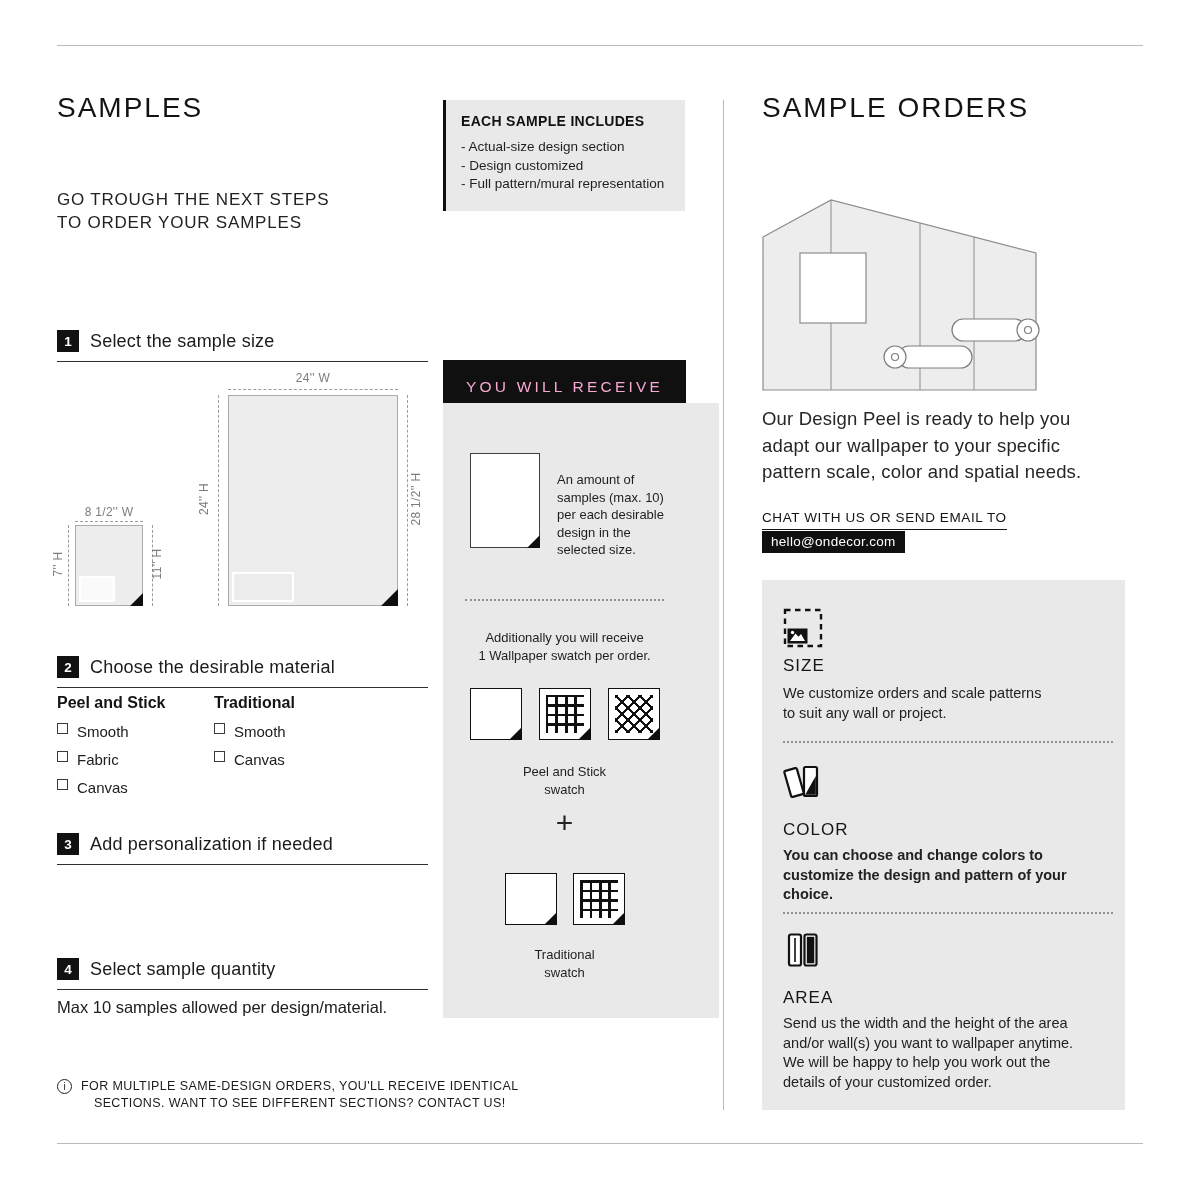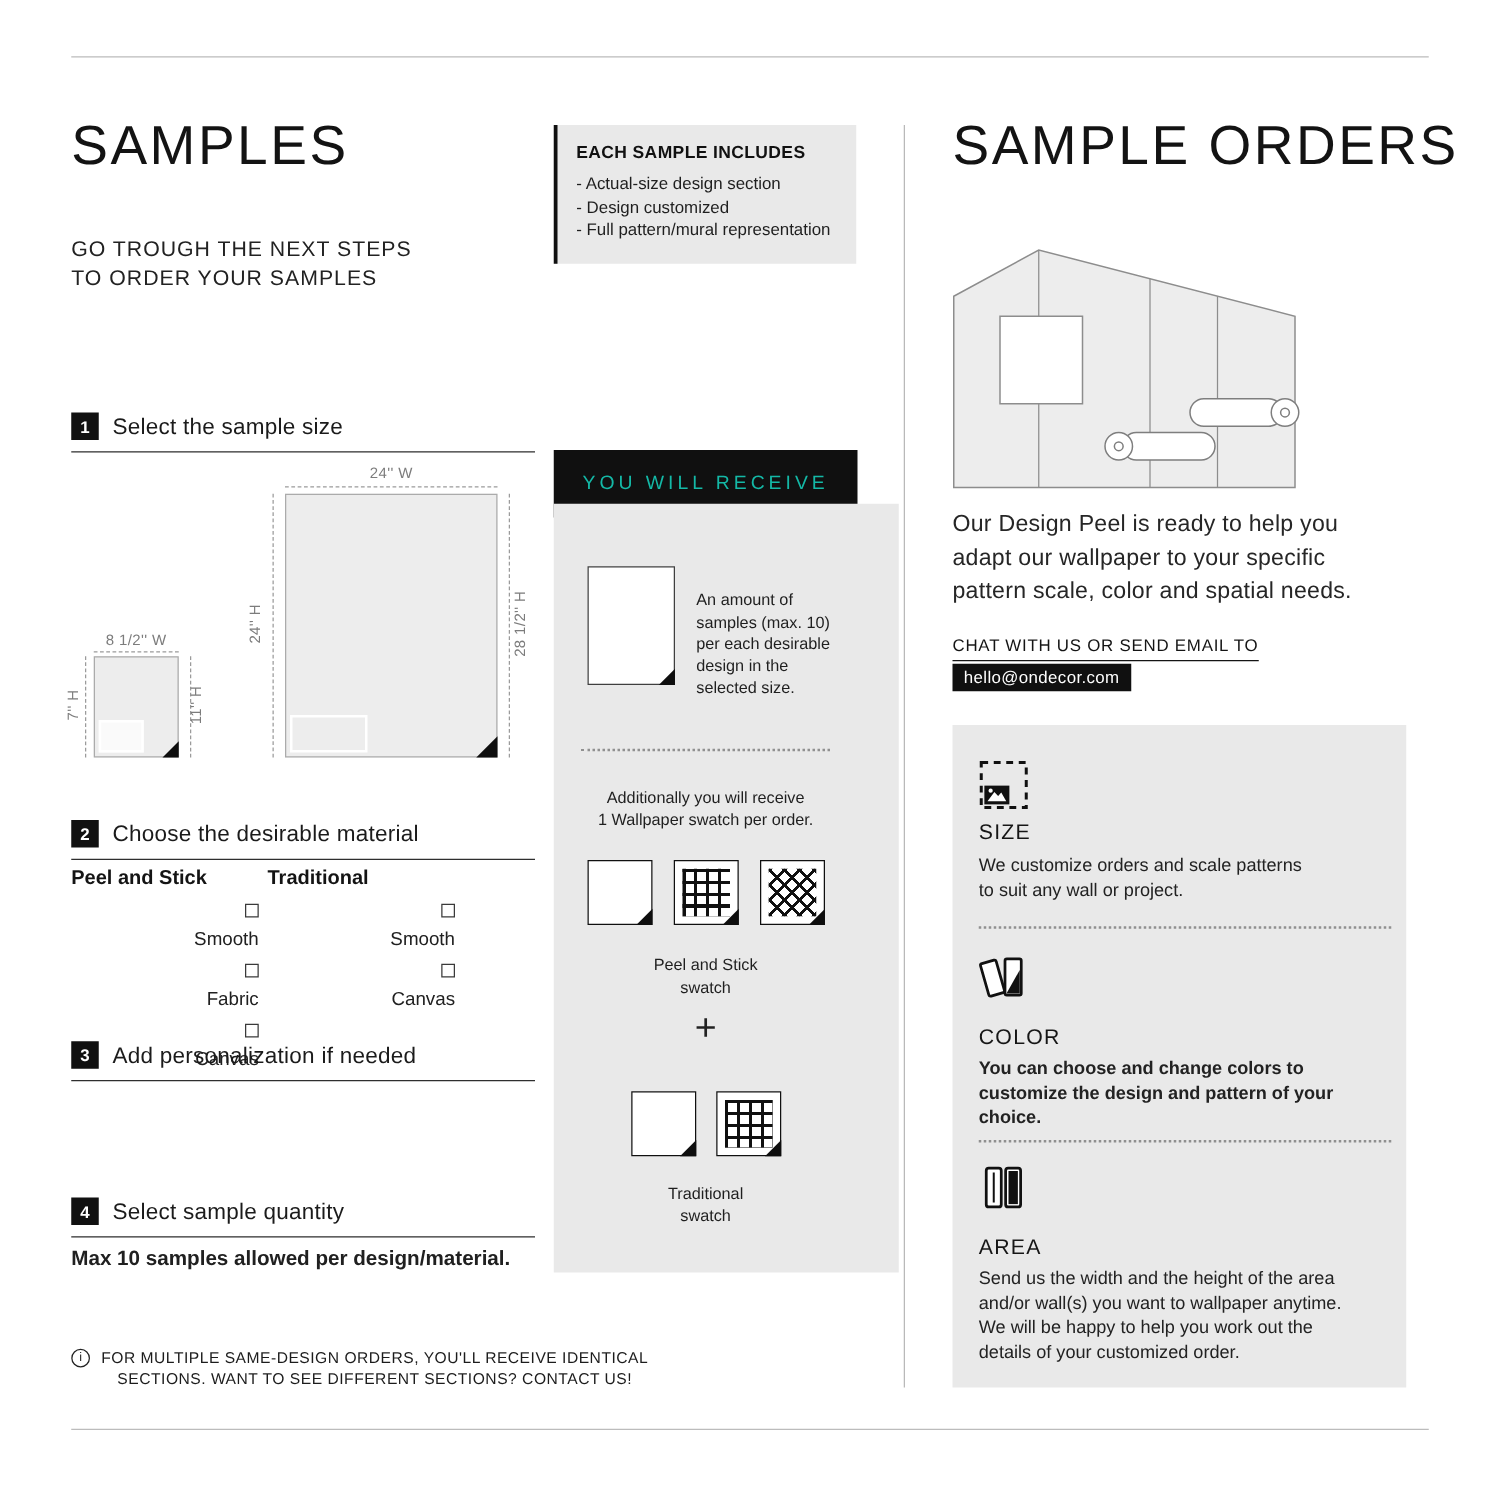--- a/index.html
+++ b/index.html
@@ -5,55 +5,55 @@
   * { margin:0; padding:0; box-sizing:border-box; }
   html,body { background:#ffffff; }
   .page { position:relative; width:1200px; height:1200px; background:#fff;
           font-family:"Liberation Sans","DejaVu Sans",sans-serif; color:#1e1e1e; overflow:hidden; }
   .abs { position:absolute; }
   .pre { white-space:pre-line; }
   .center { text-align:center; }
   .rule { position:absolute; left:57px; width:1086px; height:1px; background:#bcbcbc; }
   .vdivider { position:absolute; width:1px; background:#b9b9b9; }
 
-  .big-title { font-size:44px; font-weight:500; letter-spacing:2px; color:#131313; white-space:nowrap; }
+  .big-title { font-size:28px; font-weight:500; letter-spacing:2px; color:#131313; white-space:nowrap; }
   .intro { font-size:17px; letter-spacing:0.8px; line-height:23px; color:#222; }
 
   .step { display:flex; align-items:center; gap:11px; border-bottom:1px solid #2e2e2e; padding-bottom:9px; }
   .step-num { width:22px; height:22px; background:#111; color:#fff; font-size:13.5px; font-weight:bold;
               display:flex; align-items:center; justify-content:center; flex:0 0 22px; }
   .step-label { font-size:18px; color:#1b1b1b; letter-spacing:0.2px; }
 
   .dim-label { font-size:12px; color:#7c7c7c; letter-spacing:0.3px; white-space:nowrap; }
   .vlabel { width:80px; text-align:center; transform:rotate(-90deg); }
   .dash-h { border-top:1px dashed #9b9b9b; height:0; }
   .dash-v { border-left:1px dashed #9b9b9b; width:0; }
   .sample-rect { background:#ededed; border:1px solid #ababab; }
   .inner-rect { position:absolute; left:3px; bottom:3px; border:2px solid #ffffff; }
   .fold { position:absolute; right:-1px; bottom:-1px; width:0; height:0; }
   .fold-16 { border-left:17px solid transparent; border-bottom:17px solid #0e0e0e; }
   .fold-12 { border-left:13px solid transparent; border-bottom:13px solid #0e0e0e; }
 
   .mat-title { font-size:16px; font-weight:bold; color:#141414; }
-  .opt { display:flex; align-items:flex-end; gap:9px; margin-top:11px;flex-direction:column; }
+  .opt { display:flex; align-items:flex-start; gap:9px; margin-top:11px; }
   .cb { width:11px; height:11px; border:1.2px solid #3a3a3a; background:#fff; flex:0 0 11px; }
   .opt-label { font-size:15px; color:#202020; }
   .note { font-size:17px; line-height:23px; color:#202020; }
 
   .footnote { display:flex; gap:9px; align-items:flex-start; }
   .info-circle { width:15px; height:15px; border:1.2px solid #222; border-radius:50%; font-size:10px;
                  display:flex; align-items:center; justify-content:center; flex:0 0 15px; margin-top:1px; }
   .foot-text { font-size:12.5px; line-height:16.5px; letter-spacing:0.4px; color:#1c1c1c;text-align:center; }
 
   .includes-box { background:#e9e9e9; border-left:3px solid #101010; padding:13px 14px 17px 15px; width:242px; }
   .includes-title { font-size:14px; font-weight:bold; letter-spacing:0.3px; margin-bottom:9px; color:#111; }
   .inc-item { font-size:13.5px; line-height:18.5px; color:#1f1f1f; padding-left:8px; text-indent:-8px; }
   .inc-item::before { content:"- "; }
 
-  .receive-bar { background:#101010; color:#14b8a6; width:243px; height:54px; display:flex; align-items:center;
+  .receive-bar { background:#101010; color:#f9a8d4; width:243px; height:54px; display:flex; align-items:center;
                  justify-content:center; font-size:15.5px; letter-spacing:3.2px; }
   .receive-panel { background:#e9e9e9; width:276px; height:615px; }
   .sheet { background:#fff; border:1px solid #3f3f3f; position:absolute; }
   .swatch { position:absolute; width:52px; height:52px; background:#fff; border:1.5px solid #101010; }
   .pattern { position:absolute; inset:6px; }
   .grid-pattern { background-image:
       repeating-linear-gradient(to bottom, #101010 0 2.5px, transparent 2.5px 9.5px),
       repeating-linear-gradient(to right,  #101010 0 2.5px, transparent 2.5px 9.5px); }
   .cross-pattern { background-image:
       repeating-linear-gradient(45deg,  #101010 0 2.3px, transparent 2.3px 8.5px),
@@ -149,21 +149,21 @@
 
   <div class="step abs" style="left:57px; top:833px; width:371px;">
     <span class="step-num">3</span>
     <span class="step-label">Add personalization if needed</span>
   </div>
 
   <div class="step abs" style="left:57px; top:958px; width:371px;">
     <span class="step-num">4</span>
     <span class="step-label">Select sample quantity</span>
   </div>
-  <div class="note abs" style="left:57px; top:996px; width:400px; font-size:16.5px;font-weight:bold;">Max 10 samples allowed per design/material.</div>
+  <div class="note abs" style="left:57px; top:996px; width:400px; font-size:16.5px;">Max 10 samples allowed per design/material.</div>
 
   <div class="footnote abs" style="left:57px; top:1078px; width:500px;">
     <span class="info-circle">i</span>
     <span class="foot-text pre">FOR MULTIPLE SAME-DESIGN ORDERS, YOU'LL RECEIVE IDENTICAL
 SECTIONS. WANT TO SEE DIFFERENT SECTIONS? CONTACT US!</span>
   </div>
 
   <div class="includes-box abs" style="left:443px; top:100px;">
     <div class="includes-title">EACH SAMPLE INCLUDES</div>
     <div class="inc-item">Actual-size design section</div>

